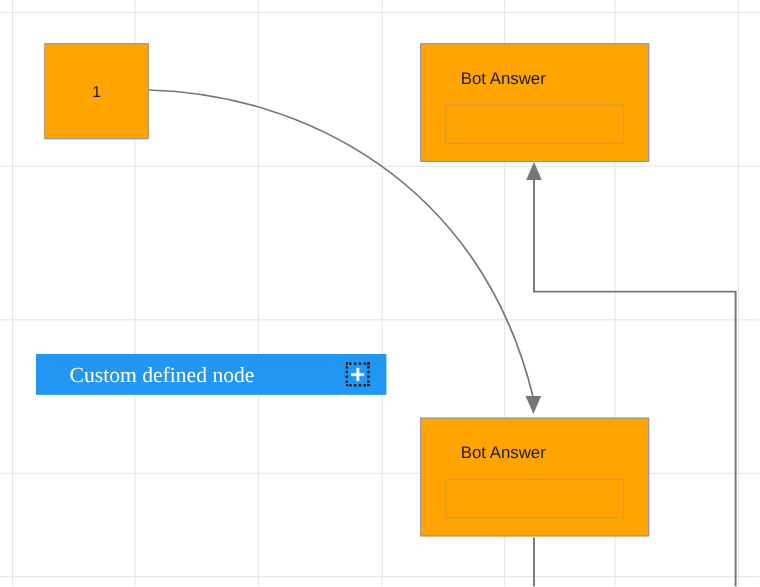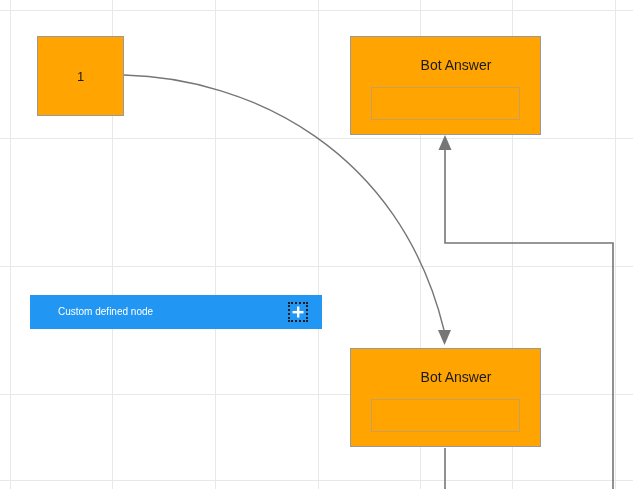--- a/index.html
+++ b/index.html
@@ -66,44 +66,44 @@
   }
   .node-card {
     padding: 14px 12px 12px 12px;
   }
   .node-title {
     font-size: 14px;
     color: #1a1a1a;
     line-height: 1.2;
     margin: 6px 0 0 21px;
     white-space: nowrap;
-    text-align: center;
   }
   .node-slot {
     box-sizing: border-box;
     margin: 13px 8px 0 8px;
     height: 33px;
     border: 1px solid #c9a05a;
     background: transparent;
   }
   
   .palette-bar {
     position: absolute;
     box-sizing: border-box;
     background: #2196f3;
     display: flex;
     align-items: center;
     justify-content: space-between;
     padding: 0 14px 0 28px;
   }
   .palette-label {
-    font-size: 10px;
+    font-size: 18px;
     color: #ffffff;
     line-height: 1;
     white-space: nowrap;
+    font-family: Liberation Serif, serif;
   }
   .palette-add {
     width: 20px;
     height: 20px;
     box-sizing: border-box;
     border: 2px dotted #1b1b1b;
     display: flex;
     align-items: center;
     justify-content: center;
     flex: 0 0 auto;

